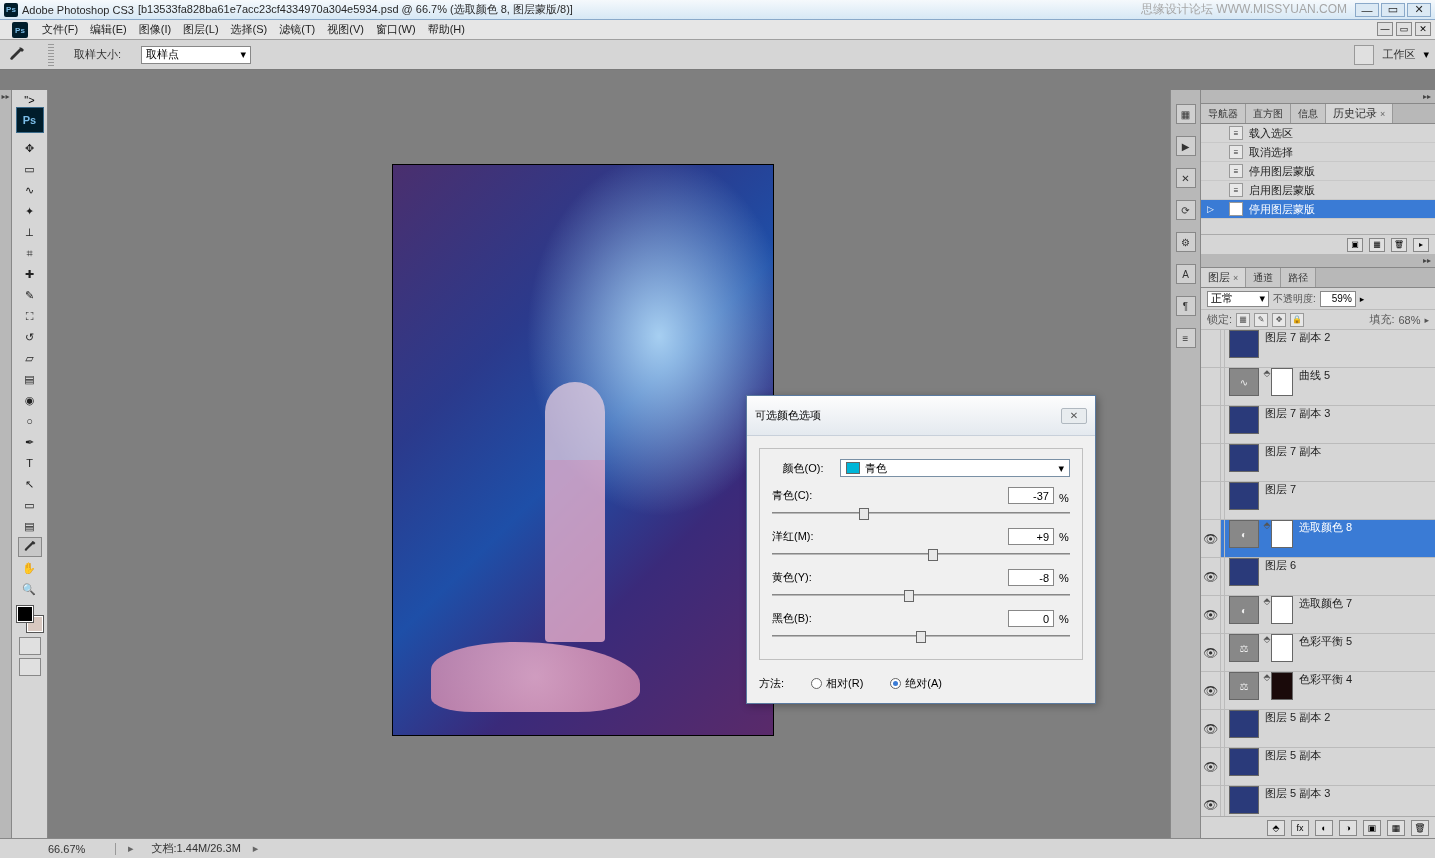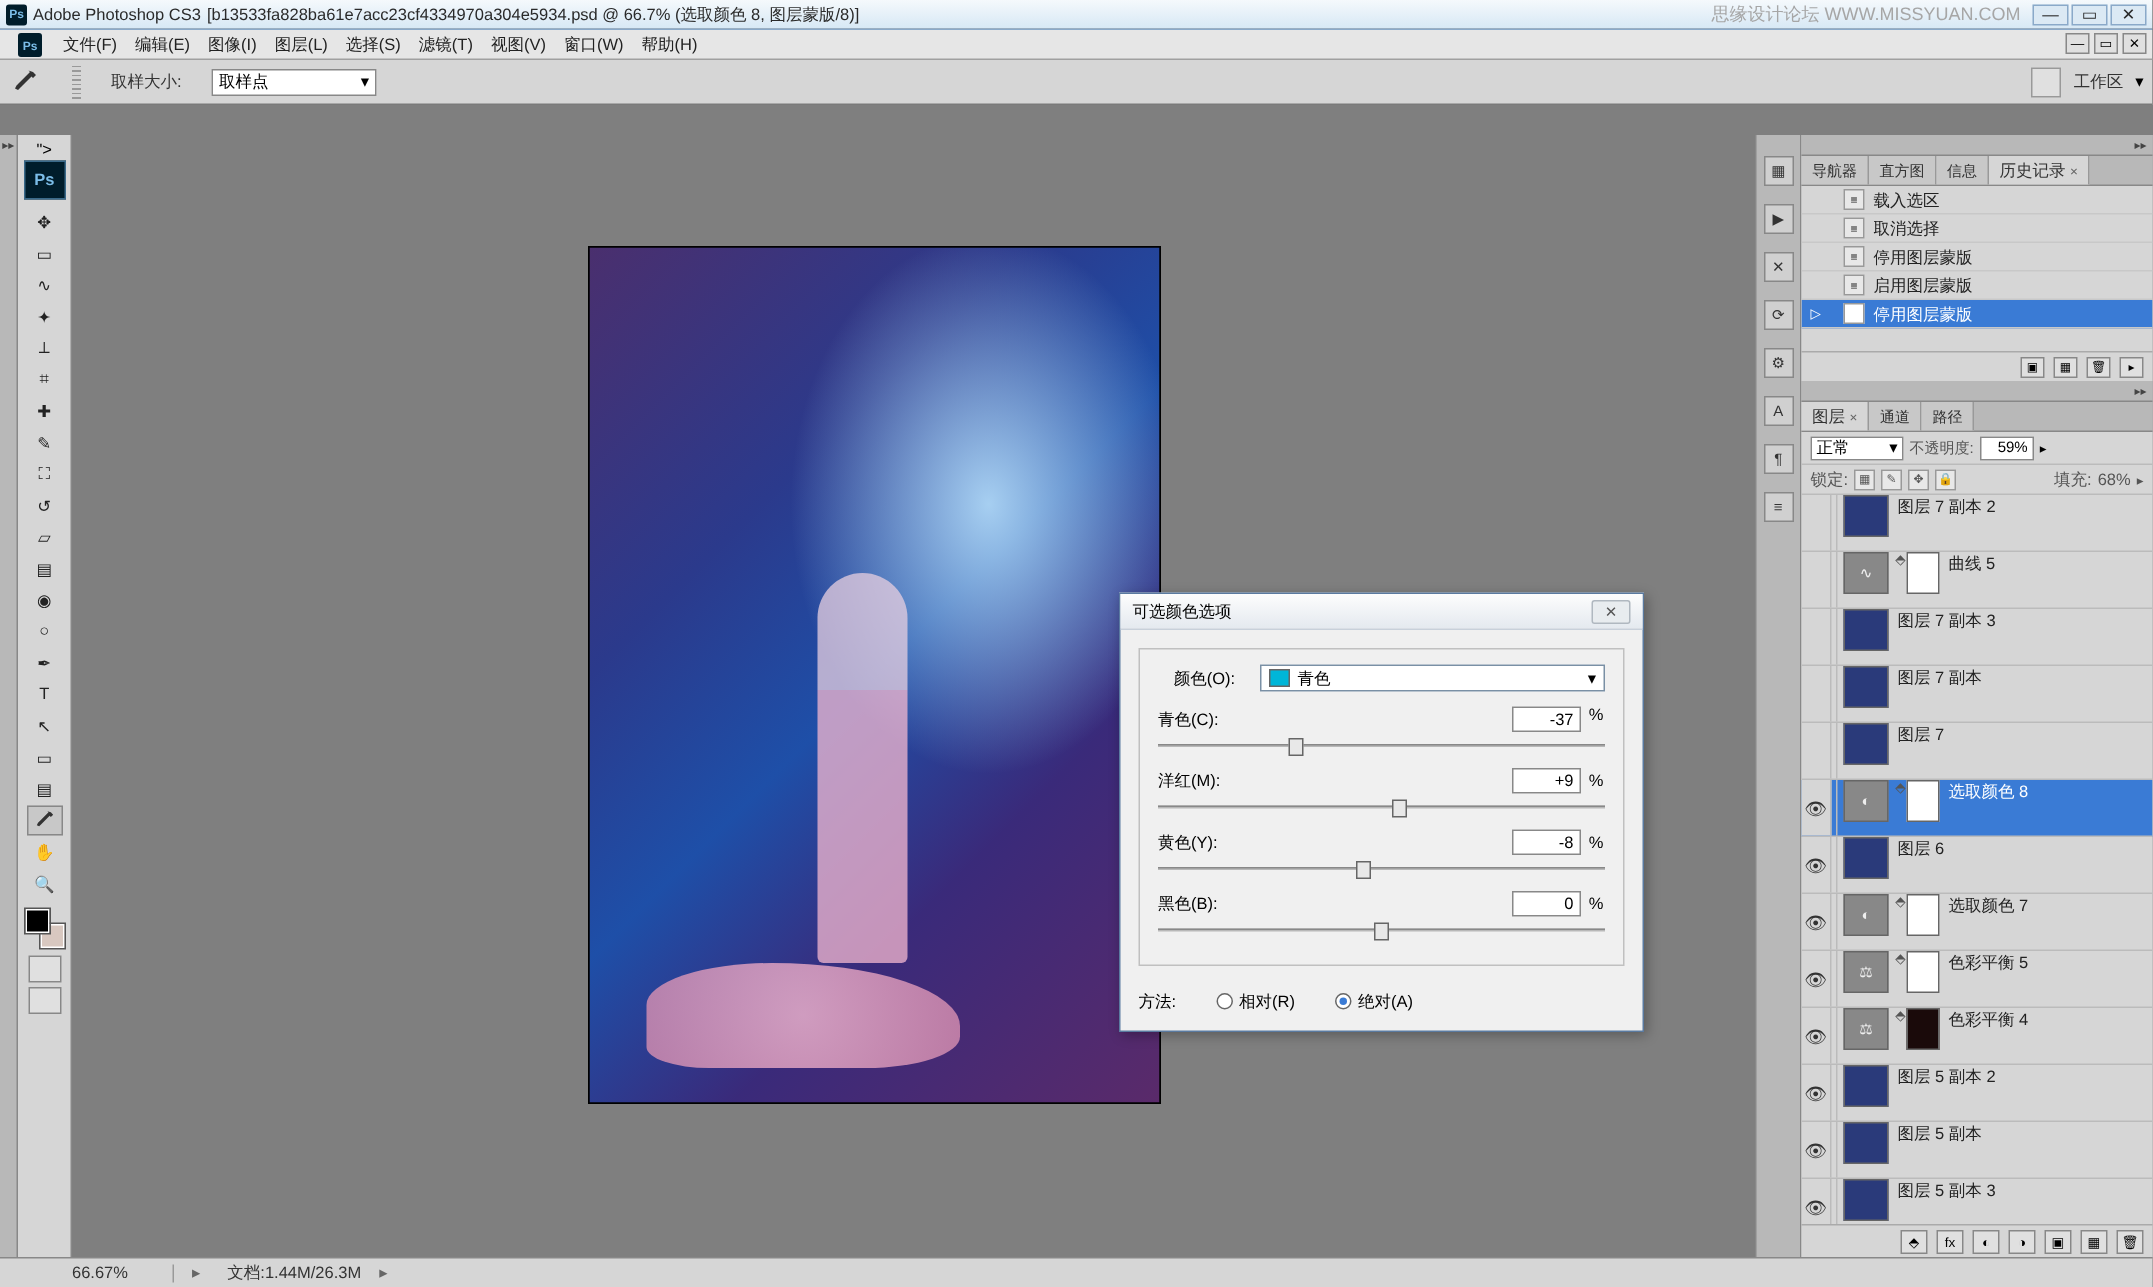--- a/index.html
+++ b/index.html
@@ -82,21 +82,21 @@
 .layer-row.sel { background:#3a7bd5; }
 .layer-row.sel .lname { color:#fff; }
 .layer-row.sel .eye { background:#d6d6d6;}
 .layers-footer { height:22px; background:#d6d6d6; border-top:1px solid #aaa; display:flex; justify-content:flex-end; align-items:center; gap:6px; padding-right:6px;}
 .layers-footer .fbtn { width:18px; height:16px; border:1px solid #888; background:#e0e0e0; font-size:9px; display:flex; align-items:center; justify-content:center;}
 .statusbar { position:absolute; left:0; right:0; bottom:0; height:20px; background:#d6d6d6; border-top:1px solid #888; display:flex; align-items:center; padding-left:48px; color:#333; gap:12px;}
 .statusbar .zoom { width:68px; border-right:1px solid #999; padding-right:6px;}
 .statusbar .doc-info { padding-left:6px; }
 
 .dialog { position:absolute; left:746px; top:395px; width:350px; background:#f0f0f0; border:1px solid #5a7aa0; box-shadow:2px 2px 8px rgba(0,0,0,0.3); z-index:100;}
-.dialog .dlg-title { height:24px; background:linear-gradient(#fdfdfd,#e4e9ef); border-bottom:1px solid #c8d0da; display:flex; align-items:center; padding:0 8px; justify-content:space-between;}
+.dialog .dlg-title { height:40px; background:linear-gradient(#fdfdfd,#e4e9ef); border-bottom:1px solid #c8d0da; display:flex; align-items:center; padding:0 8px; justify-content:space-between;}
 .dialog .dlg-title .close { width:26px; height:16px; border:1px solid #b0b8c0; border-radius:2px; background:#e8ecef; display:flex; align-items:center; justify-content:center; font-size:10px; color:#555;}
 .dialog .dlg-body { padding:12px; display:flex; gap:10px;}
 .dialog .sliders { flex:1; border:1px solid #c0c0c0; padding:10px 12px 16px; background:#f0f0f0;}
 .dialog .color-row { display:flex; align-items:center; gap:6px; margin-bottom:10px;}
 .dialog .color-row label { width:62px; text-align:center;}
 .dialog .color-sw { width:14px; height:12px; background:#00b6d8; border:1px solid #666;}
 .dialog .color-sel { flex:1; height:18px; border:1px solid #7a90a5; background:#fff; display:flex; align-items:center; justify-content:space-between; padding:0 5px;}
 .dialog .slider-row { margin-top:8px;}
 .dialog .slider-row .lbl-line { display:flex; align-items:center; justify-content:space-between;gap:44px;}
 .dialog .slider-row .lbl-line label { width:62px; text-align:left;}
@@ -413,21 +413,21 @@
           <span style="display:flex;align-items:center;gap:5px">
               <span class="color-sw"></span>
               <span>青色</span>
             </span>
           <span>▾</span>
         </div>
       </div>
       <div class="slider-row">
         <div class="lbl-line">
             <label>青色(C):</label>
-          <div style="display:flex;align-items:flex-start;gap:4px">
+          <div style="display:flex;align-items:flex-end;gap:4px">
               <div class="val">-37</div>
               <span class="pct">%</span>
             </div>
           </div>
         <div class="track">
             <div class="line"></div>
             <div class="knob" style="left:31%"></div>
           </div>
       </div>
       <div class="slider-row">

